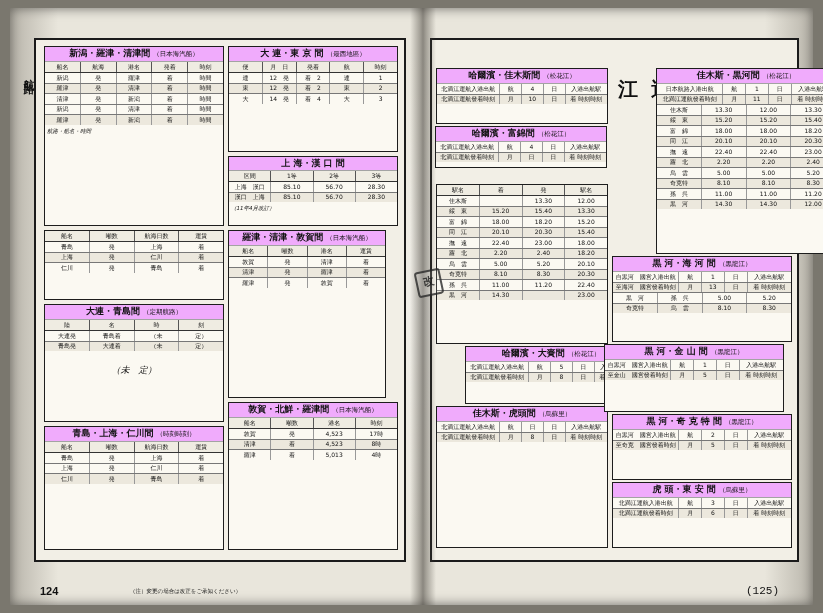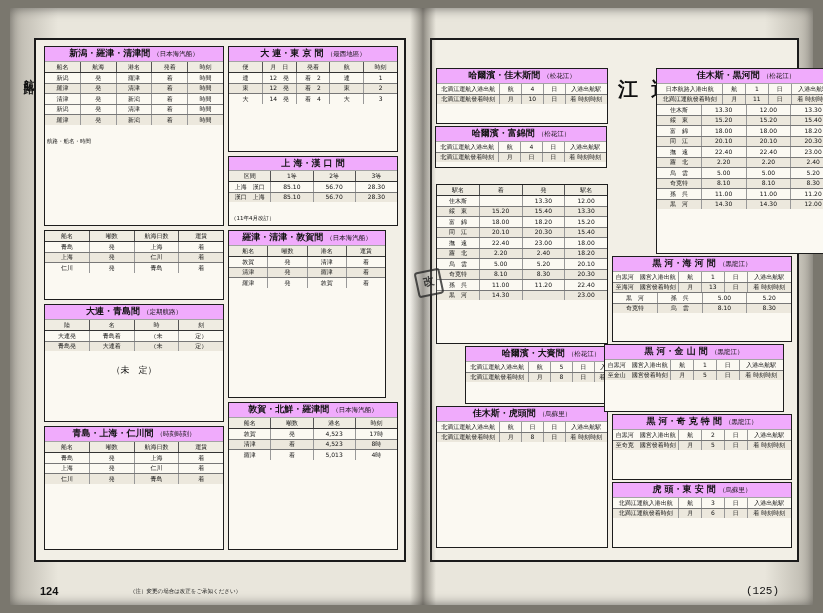--- a/index.html
+++ b/index.html
@@ -67,21 +67,21 @@
   }
   .hdr div:last-child{border-right:none;}
   .rows{font-size:6px;color:#111;}
   .row{display:flex;border-bottom:1px solid #777;}
   .row:last-child{border-bottom:none;}
   .row div{
     flex:1;text-align:center;line-height:8.5px;border-right:1px solid #999;
     padding:0.5px 0;white-space:nowrap;overflow:hidden;
   }
   .row div:last-child{border-right:none;}
-  .note{font-size:5.5px;line-height:7px;color:#111;padding:13px 2px;}
+  .note{font-size:5.5px;line-height:7px;color:#111;padding:3px 2px;font-style:italic;}
 
   
   .big-title{
     position:absolute;left:120px;top:36px;width:230px;height:26px;
     font-size:20px;font-weight:bold;letter-spacing:3px;color:#0f0f0f;
     white-space:nowrap;
   }
   .big-title-note{
     position:absolute;left:268px;top:36px;width:100px;
     font-size:5.5px;line-height:7px;color:#111;

